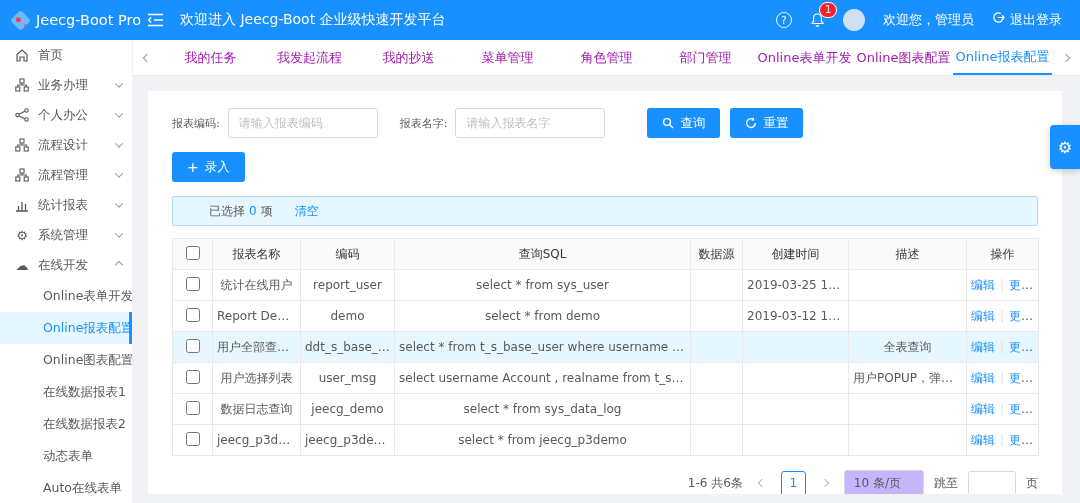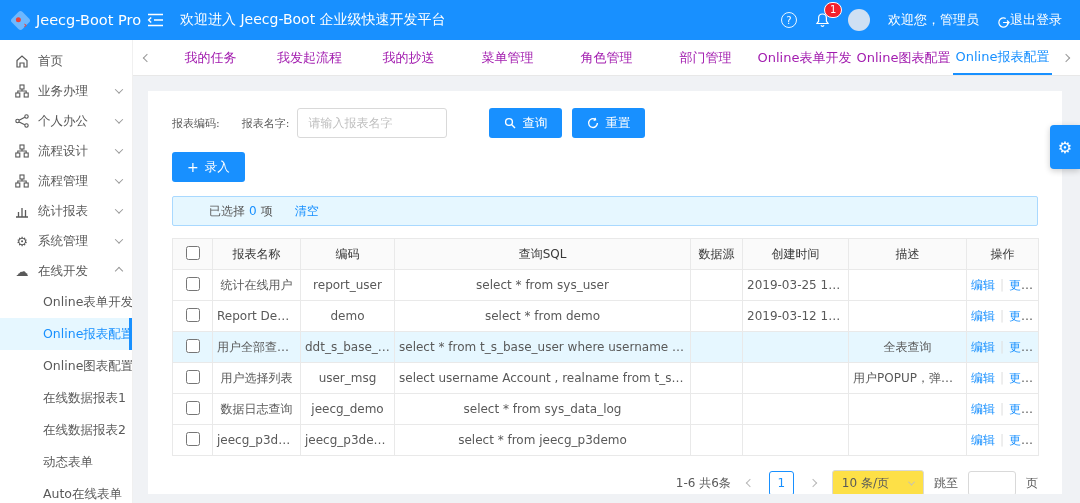--- a/index.html
+++ b/index.html
@@ -14,25 +14,25 @@
   .logo-arr{position:absolute;right:-1px;top:2px;color:#e8453c;font-size:9px;font-weight:bold;transform:rotate(-45deg)}
   .logo-text{font-weight:normal;font-size:14.5px;white-space:nowrap}
   .fold{margin-left:14px;display:flex;align-items:center}
   .welcome{margin-left:16px;font-size:14px}
   .top-right{margin-left:auto;display:flex;align-items:center;gap:18px;padding-right:18px}
   .help-circle{width:16px;height:16px;border:1px solid rgba(255,255,255,.9);border-radius:50%;font-size:10px;display:flex;align-items:center;justify-content:center}
   .bell-wrap{position:relative;display:flex;align-items:center}
   .badge{position:absolute;top:-10px;left:9px;background:#f5222d;color:#fff;border-radius:8px;padding:0 5px;font-size:10px;line-height:14px;border:1px solid #fff}
   .avatar{width:22px;height:22px;border-radius:50%;background:#cfe0f3}
   .greeting{font-size:13px;white-space:nowrap}
-  .logout{display:flex;align-items:flex-end;font-size:13px;white-space:nowrap}
+  .logout{display:flex;align-items:flex-start;gap:5px;font-size:13px;white-space:nowrap}
 
   
   .main{display:flex;height:463px}
-  .sidebar{width:133px;background:#fff;border-right:1px solid #f0f0f0;padding-top:6px;flex:none;overflow:hidden}
+  .sidebar{width:133px;background:#fff;border-right:1px solid #f0f0f0;flex:none;overflow:hidden}
   .side-item{height:30px;display:flex;align-items:center;gap:9px;padding:0 10px 0 15px;font-size:12.5px;color:#595959;cursor:pointer}
   .side-item .lbl{flex:1;white-space:nowrap}
   .side-icon{width:14px;display:flex;align-items:center;justify-content:center;color:#595959;font-size:13px;line-height:1}
   .chev{display:inline-block;width:6px;height:6px;border-right:1.3px solid #999;border-bottom:1.3px solid #999}
   .chev.down{transform:rotate(45deg) translate(-1px,-1px)}
   .chev.up{transform:rotate(-135deg)}
   .submenu .sub-item{height:32px;display:flex;align-items:center;padding-left:43px;font-size:12.5px;color:#595959;cursor:pointer;white-space:nowrap}
   .sub-item.active{background:#e6f7ff;color:#1890ff;border-right:3px solid #1890ff}
 
   .content{flex:1;position:relative;display:flex;flex-direction:column;min-width:0}
@@ -72,21 +72,21 @@
   .op a{color:#1890ff;text-decoration:none;cursor:pointer}
   .op .divider{color:#e0e0e0;margin:0 5px}
   .caret-sm{display:inline-block;width:5px;height:5px;border-right:1.2px solid #1890ff;border-bottom:1.2px solid #1890ff;transform:rotate(45deg) translate(-1px,-1px);margin-left:3px}
   input[type=checkbox]{width:14px;height:14px;cursor:pointer}
 
   
   .pagination{margin-top:14px;display:flex;align-items:center;justify-content:flex-end;gap:10px;font-size:12px;color:#595959}
   .pg-arrow{width:18px;height:24px;display:flex;align-items:center;justify-content:center;cursor:pointer}
   .pg-arrow .chev{border-color:#b9b9b9}
   .pg-current{min-width:25px;height:25px;border:1px solid #1890ff;border-radius:3px;color:#1890ff;display:flex;align-items:center;justify-content:center;cursor:pointer}
-  .pg-size{height:25px;border:1px solid #d9d9d9;border-radius:3px;display:flex;align-items:center;gap:20px;padding:12px 9px;cursor:pointer;background:#fde047}
+  .pg-size{height:25px;border:1px solid #d9d9d9;border-radius:3px;display:flex;align-items:center;gap:8px;padding:12px 9px;cursor:pointer;background:#c4b5fd}
   .pg-size .chev{border-color:#bfbfbf;width:5px;height:5px}
   .pg-jump-input{width:48px;height:25px;border:1px solid #d9d9d9;border-radius:3px;outline:none}
 
   
   .fab{position:absolute;top:85px;right:0;width:30px;height:44px;background:#1890ff;border-radius:4px 0 0 4px;color:#fff;display:flex;align-items:center;justify-content:center;font-size:16px;cursor:pointer;box-shadow:0 2px 6px rgba(0,0,0,.2)}
 </style>
 </head>
 <body>
 
 <div class="topbar">
@@ -231,20 +231,21 @@
       </div>
       <span class="tab-arrow">
           <span class="chev right"></span>
         </span>
     </div>
 
     <div class="card">
 
       <div class="filter-row">
         <span class="f-label">报表编码:</span>
+        <input class="f-input" placeholder="请输入报表编码" style="">
         <span class="f-label second">报表名字:</span>
         <input class="f-input" placeholder="请输入报表名字" style="">
         <button class="btn search">
           <svg width="12" height="12" viewBox="0 0 12 12" fill="none" stroke="#fff" stroke-width="1.4">
               <circle cx="5" cy="5" r="3.4"></circle>
               <path d="M7.8 7.8L11 11"></path>
             </svg>
           <span>查询</span>
         </button>
         <button class="btn reset">

